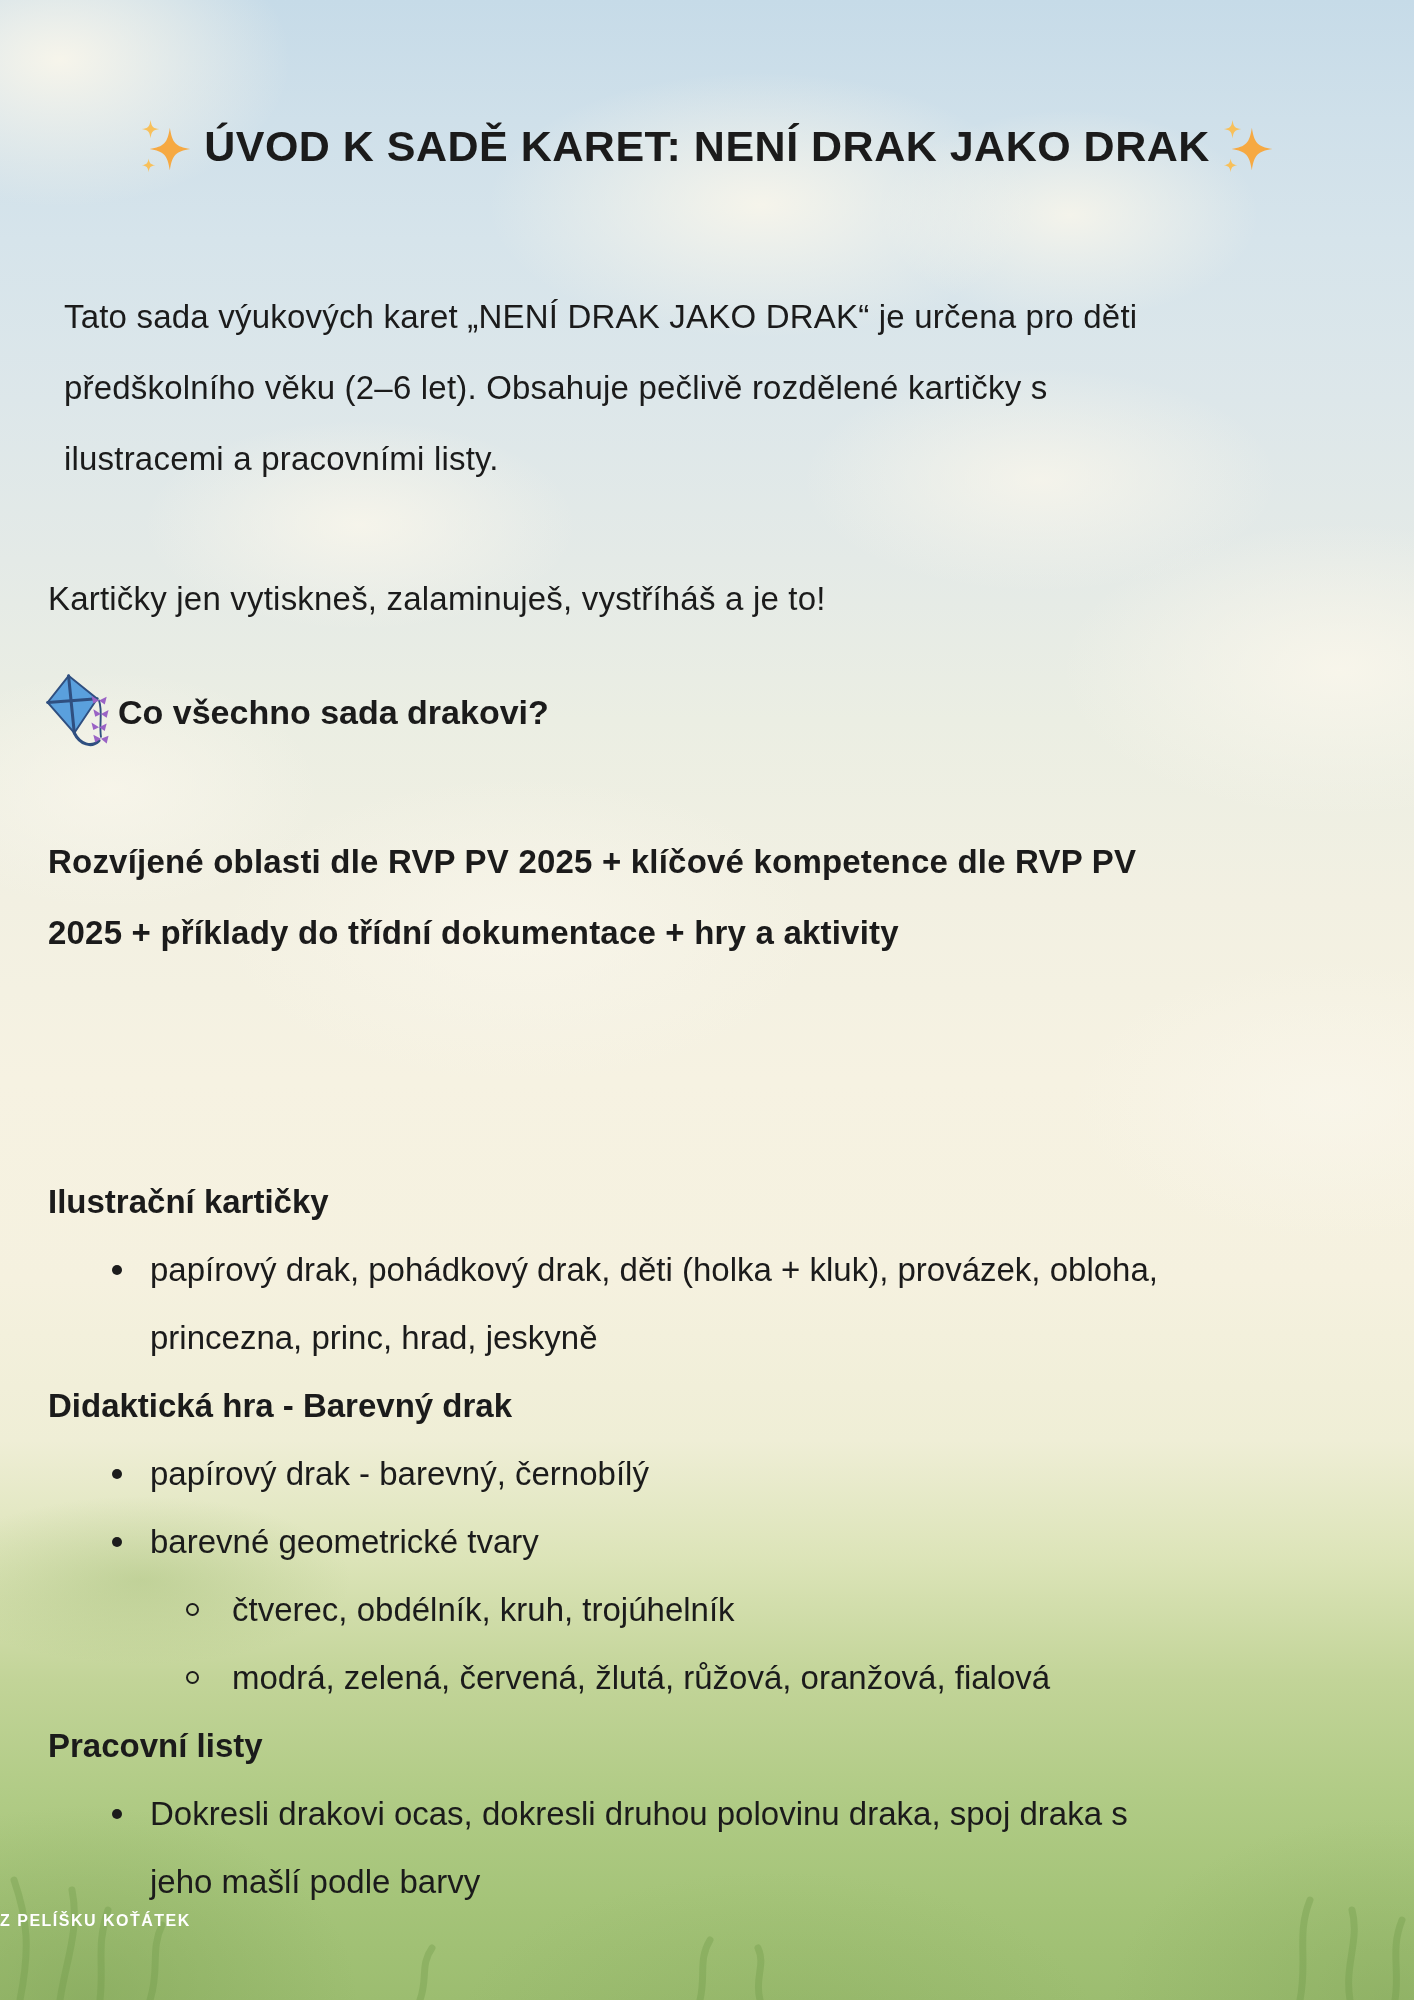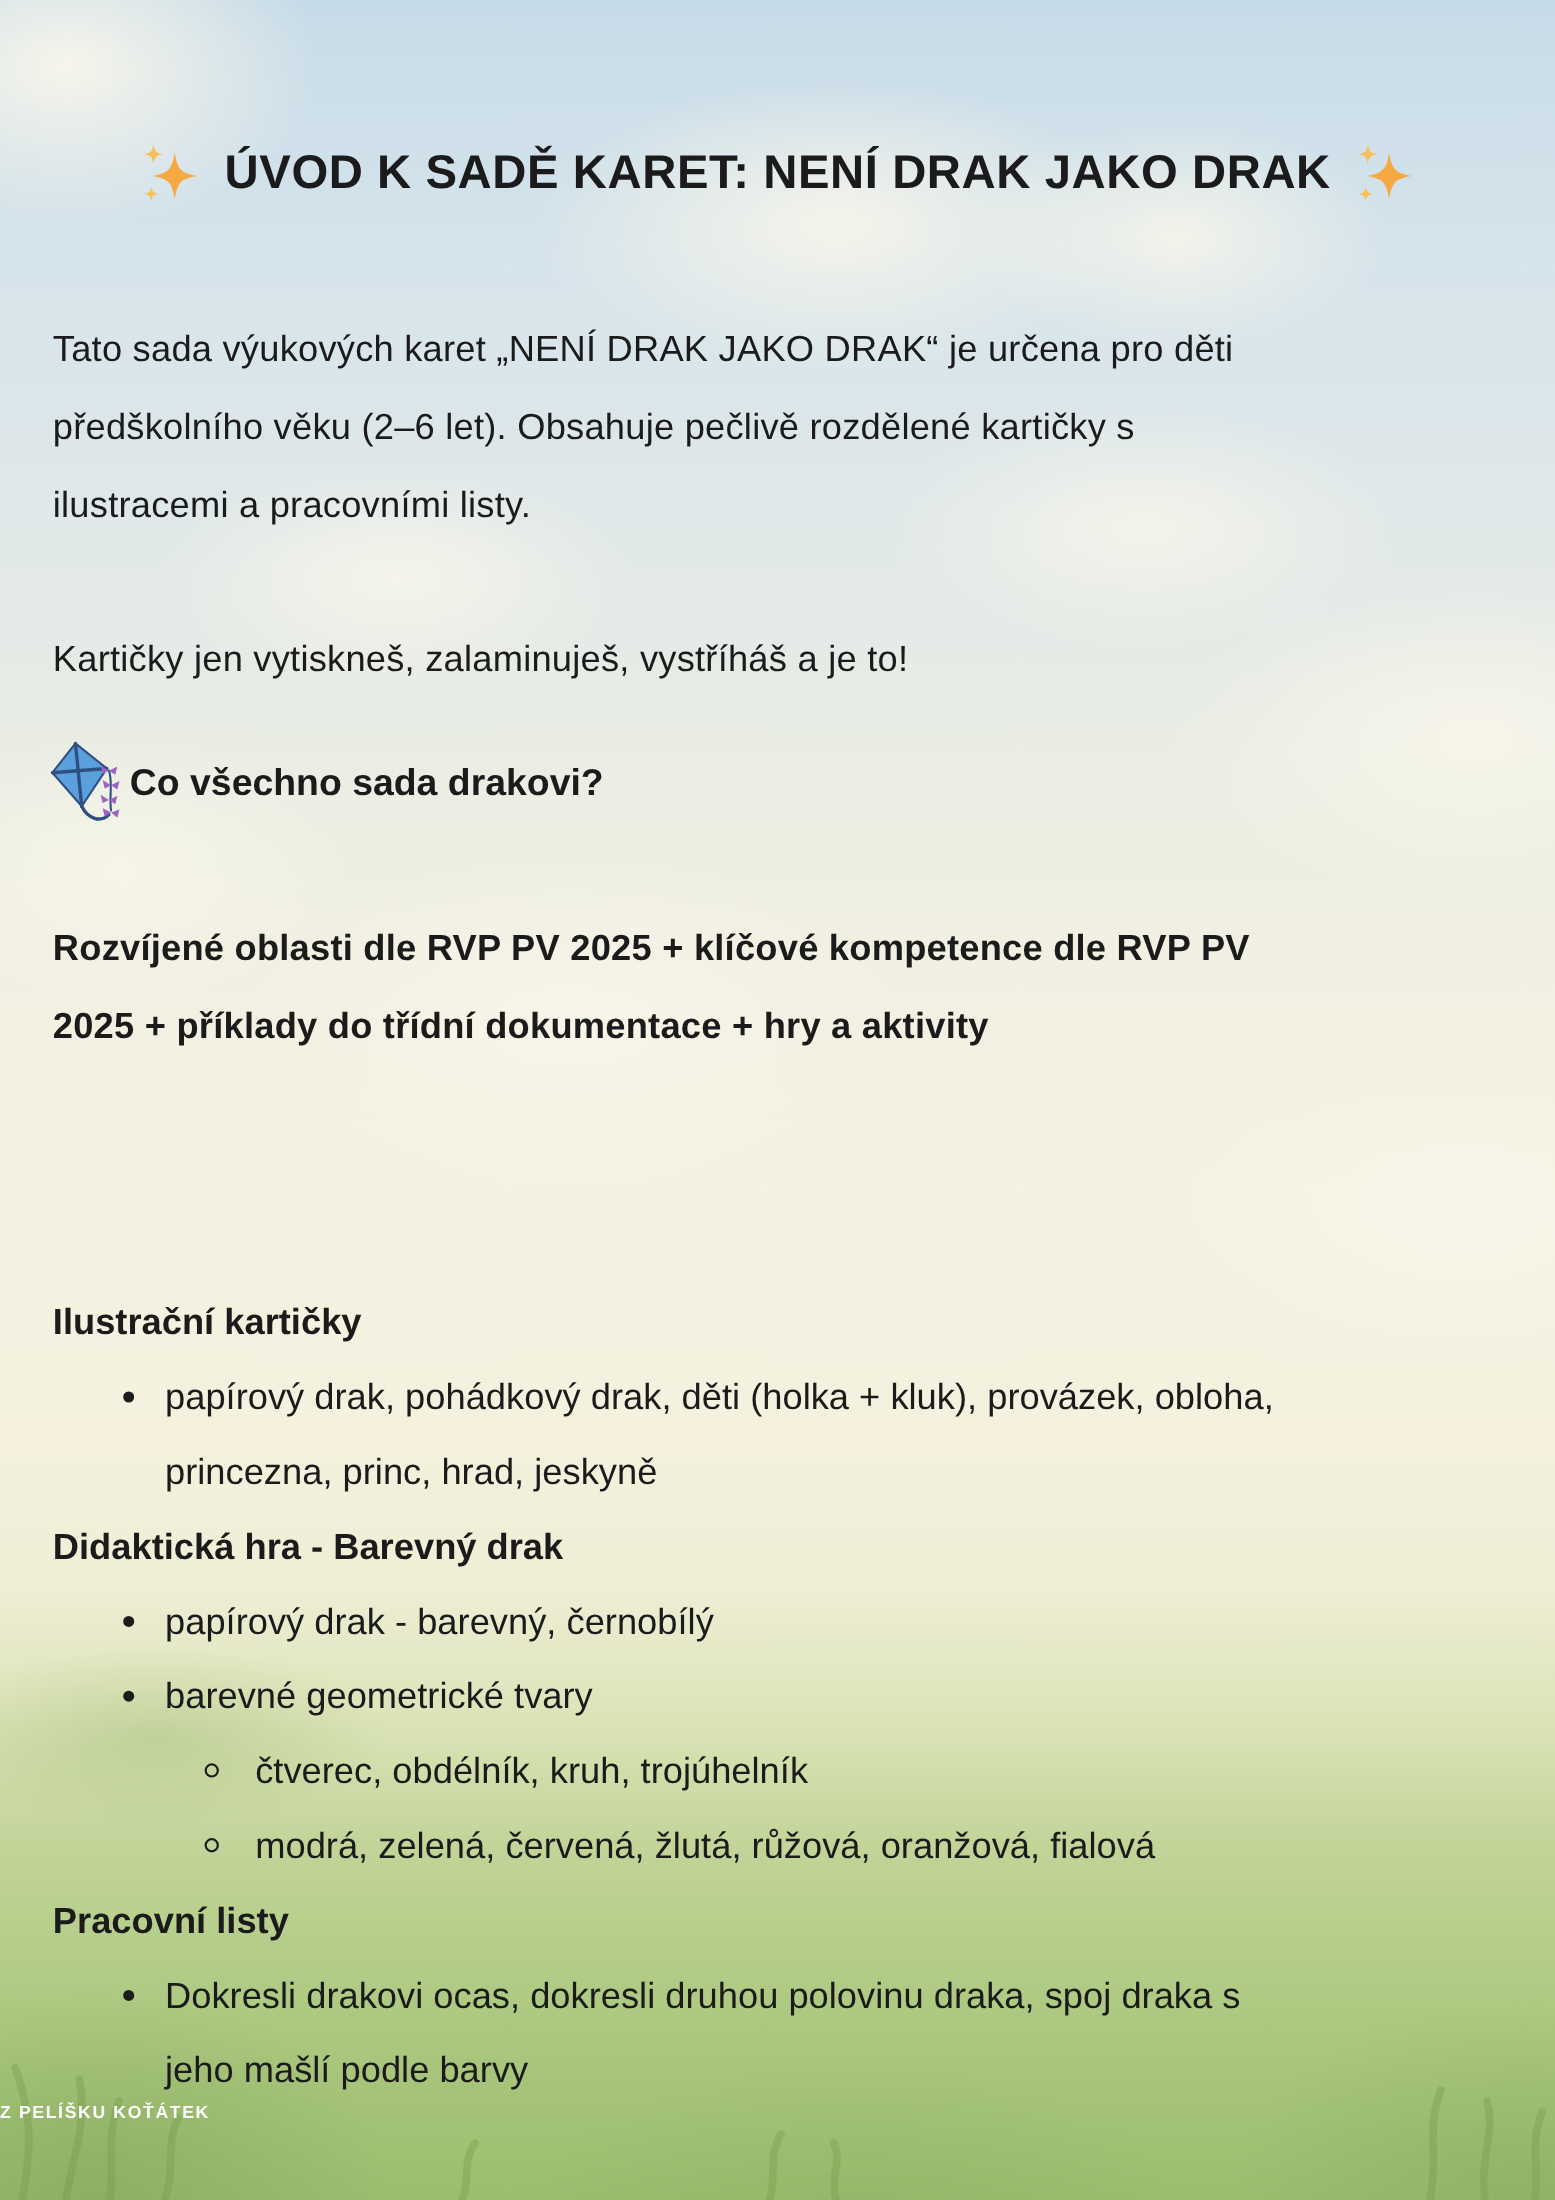--- a/index.html
+++ b/index.html
@@ -36,28 +36,28 @@
       radial-gradient(ellipse 420px 280px at 98% 100%, rgba(122,158,82,.35), rgba(122,158,82,0) 65%),
       radial-gradient(ellipse 300px 120px at 10% 79%,  rgba(150,180,105,.35), rgba(150,180,105,0) 70%);
   }
   .blades{position:absolute;left:0;bottom:0;width:1414px;height:240px;opacity:.35;}
   .content{position:absolute;inset:0;}
   .title-row{
     position:absolute;top:118px;left:0;right:0;
     display:flex;justify-content:center;align-items:center;gap:4px;
   }
   .title-row h1{
-    margin:16px;font-size:43px;font-weight:700;letter-spacing:.5px;line-height:1.1;text-align:right;
+    margin:5px;font-size:43px;font-weight:700;letter-spacing:.5px;line-height:1.1;text-align:right;
   }
   .sparkle{width:58px;height:58px;flex:0 0 auto;}
   .para{
     position:absolute;left:48px;width:1122px;margin:0;
     font-size:33px;line-height:71px;letter-spacing:.2px;
   }
-  .pos-intro{top:281px;}
+  .pos-intro{top:281px;margin-left:16px;}
   .pos-print{top:563px;}
   .bold{font-weight:700;}
   .pos-bold1{top:826px;}
   .pos-bold2{top:1026px;}
   .question{
     position:absolute;left:42px;top:672px;
     display:flex;align-items:center;
     font-size:34px;font-weight:700;
   }
   .kite{width:76px;height:80px;margin-right:0px;flex:0 0 auto;}

